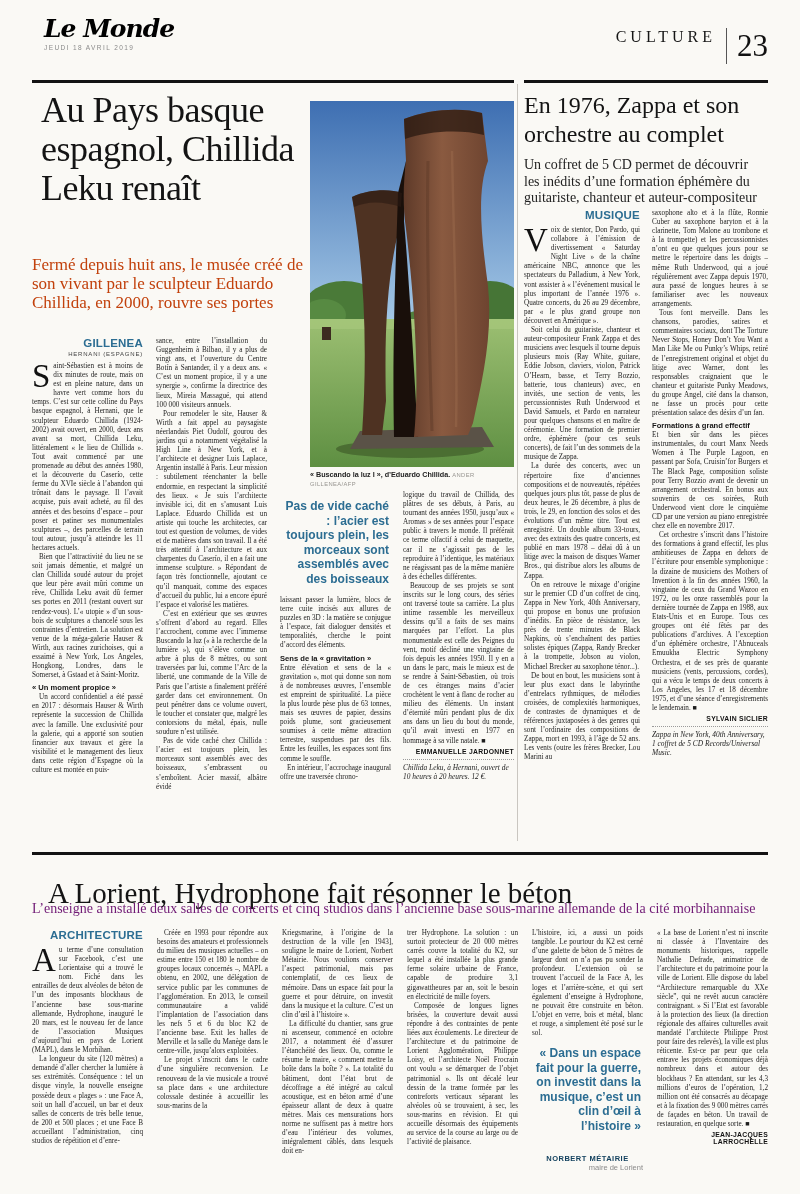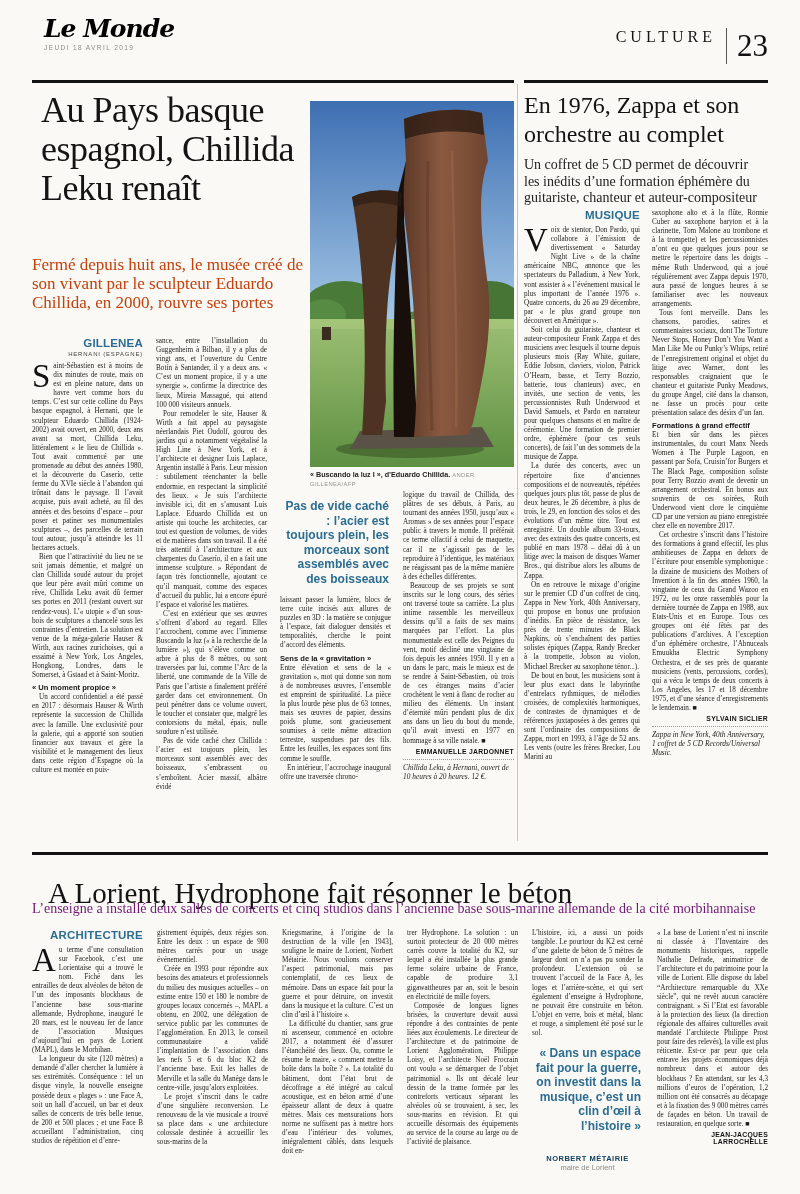--- a/index.html
+++ b/index.html
@@ -55,21 +55,21 @@
   .kickblock{margin-bottom:5px}
   .kicker{font-family:"Liberation Sans",sans-serif;font-weight:bold;font-size:11.5px;line-height:12px;
           color:#2c6d92;text-align:right;letter-spacing:0.2px}
   .dateline{font-family:"Liberation Sans",sans-serif;font-size:6px;letter-spacing:0.8px;color:#444;
             text-align:right;margin:2px 0 4px}
   .insub{font-family:"Liberation Sans",sans-serif;font-weight:bold;font-size:7.6px;margin:3px 0 1px;color:#161616}
   .pullquote{font-family:"Liberation Sans",sans-serif;font-weight:bold;font-size:12px;line-height:14.5px;
              color:#2c6d92;text-align:right;margin:8px 2px 10px}
   .pq-author{font-family:"Liberation Sans",sans-serif;font-weight:bold;font-size:7.5px;letter-spacing:0.5px;
              text-align:center;color:#14425f;margin-top:21px}
-  .pq-role{font-family:"Liberation Sans",sans-serif;font-size:7.5px;color:#8a8a8a;text-align:center;margin-bottom:4px}
+  .pq-role{font-family:"Liberation Sans",sans-serif;font-size:7.5px;color:#8a8a8a;text-align:right;margin-bottom:4px}
   .byline{font-family:"Liberation Sans",sans-serif;font-weight:bold;font-size:6.8px;letter-spacing:0.3px;
           text-align:right;color:#111;margin-top:2px}
   .endnote{border-top:1px dotted #999;margin-top:4px;padding-top:3px;font-style:italic;font-size:7.4px;line-height:9px;color:#222}
 </style>
 </head>
 <body>
 
 <div class="page">
 
   <header class="pageheader">
@@ -198,21 +198,20 @@
     <h1 class="a3-headline">A Lorient, Hydrophone fait résonner le béton</h1>
     <p class="a3-subhead">L’enseigne a installé deux salles de concerts et cinq studios dans l’ancienne base sous-marine allemande de la cité morbihannaise</p>
     <div class="col a3c a3c0">
         <div class="kickblock">
           <div class="kicker">ARCHITECTURE</div>
         </div>
         <p class="bodyp noind"><span class="dropcap">A</span>u terme d’une consultation sur Facebook, c’est une Lorientaise qui a trouvé le nom. Fiché dans les entrailles de deux alvéoles de béton de l’un des imposants blockhaus de l’ancienne base sous-marine allemande, Hydrophone, inauguré le 20 mars, est le nouveau fer de lance de l’association Musiques d’aujourd’hui en pays de Lorient (MAPL), dans le Morbihan.</p>
         <p class="bodyp">La longueur du site (120 mètres) a demandé d’aller chercher la lumière à ses extrémités. Conséquence : tel un disque vinyle, la nouvelle enseigne possède deux « plages » : une Face A, soit un hall d’accueil, un bar et deux salles de concerts de très belle tenue, de 200 et 500 places ; et une Face B accueillant l’administration, cinq studios de répétition et d’enre-</p>
       </div>
     <div class="col a3c a3c1">
-        <p class="bodyp noind">gistrement équipés, deux régies son. Entre les deux : un espace de 900 mètres carrés pour un usage événementiel.</p>
         <p class="bodyp">Créée en 1993 pour répondre aux besoins des amateurs et professionnels du milieu des musiques actuelles – on estime entre 150 et 180 le nombre de groupes locaux concernés –, MAPL a obtenu, en 2002, une délégation de service public par les communes de l’agglomération. En 2013, le conseil communautaire a validé l’implantation de l’association dans les nefs 5 et 6 du bloc K2 de l’ancienne base. Exit les halles de Merville et la salle du Manège dans le centre-ville, jusqu’alors exploitées.</p>
         <p class="bodyp">Le projet s’inscrit dans le cadre d’une singulière reconversion. Le renouveau de la vie musicale a trouvé sa place dans « une architecture colossale destinée à accueillir les sous-marins de la</p>
       </div>
     <div class="col a3c a3c2">
         <p class="bodyp noind">Kriegsmarine, à l’origine de la destruction de la ville [en 1943], souligne le maire de Lorient, Norbert Métairie. Nous voulions conserver l’aspect patrimonial, mais pas contemplatif, de ces lieux de mémoire. Dans un espace fait pour la guerre et pour détruire, on investit dans la musique et la culture. C’est un clin d’œil à l’histoire ».</p>
         <p class="bodyp">La difficulté du chantier, sans grue ni ascenseur, commencé en octobre 2017, a notamment été d’assurer l’étanchéité des lieux. Ou, comme le résume le maire, « comment mettre la boîte dans la boîte ? ». La totalité du bâtiment, dont l’état brut de décoffrage a été intégré au calcul acoustique, est en béton armé d’une épaisseur allant de deux à quatre mètres. Mais ces mensurations hors norme ne suffisent pas à mettre hors d’eau l’intérieur des volumes, intégralement câblés, dans lesquels doit en-</p>
       </div>
     <div class="col a3c a3c3">
         <p class="bodyp noind">trer Hydrophone. La solution : un surtoit protecteur de 20 000 mètres carrés couvre la totalité du K2, sur lequel a été installée la plus grande ferme solaire urbaine de France, capable de produire 3,1 gigawattheures par an, soit le besoin en électricité de mille foyers.</p>
         <p class="bodyp">Composée de longues lignes brisées, la couverture devait aussi répondre à des contraintes de pente liées aux écoulements. Le directeur de l’architecture et du patrimoine de Lorient Agglomération, Philippe Loisy, et l’architecte Noël Frocrain ont voulu « se démarquer de l’objet patrimonial ». Ils ont décalé leur dessin de la trame formée par les contreforts verticaux séparant les alvéoles où se trouvaient, à sec, les sous-marins en révision. Et qui accueille désormais des équipements au service de la course au large ou de l’activité de plaisance.</p>

